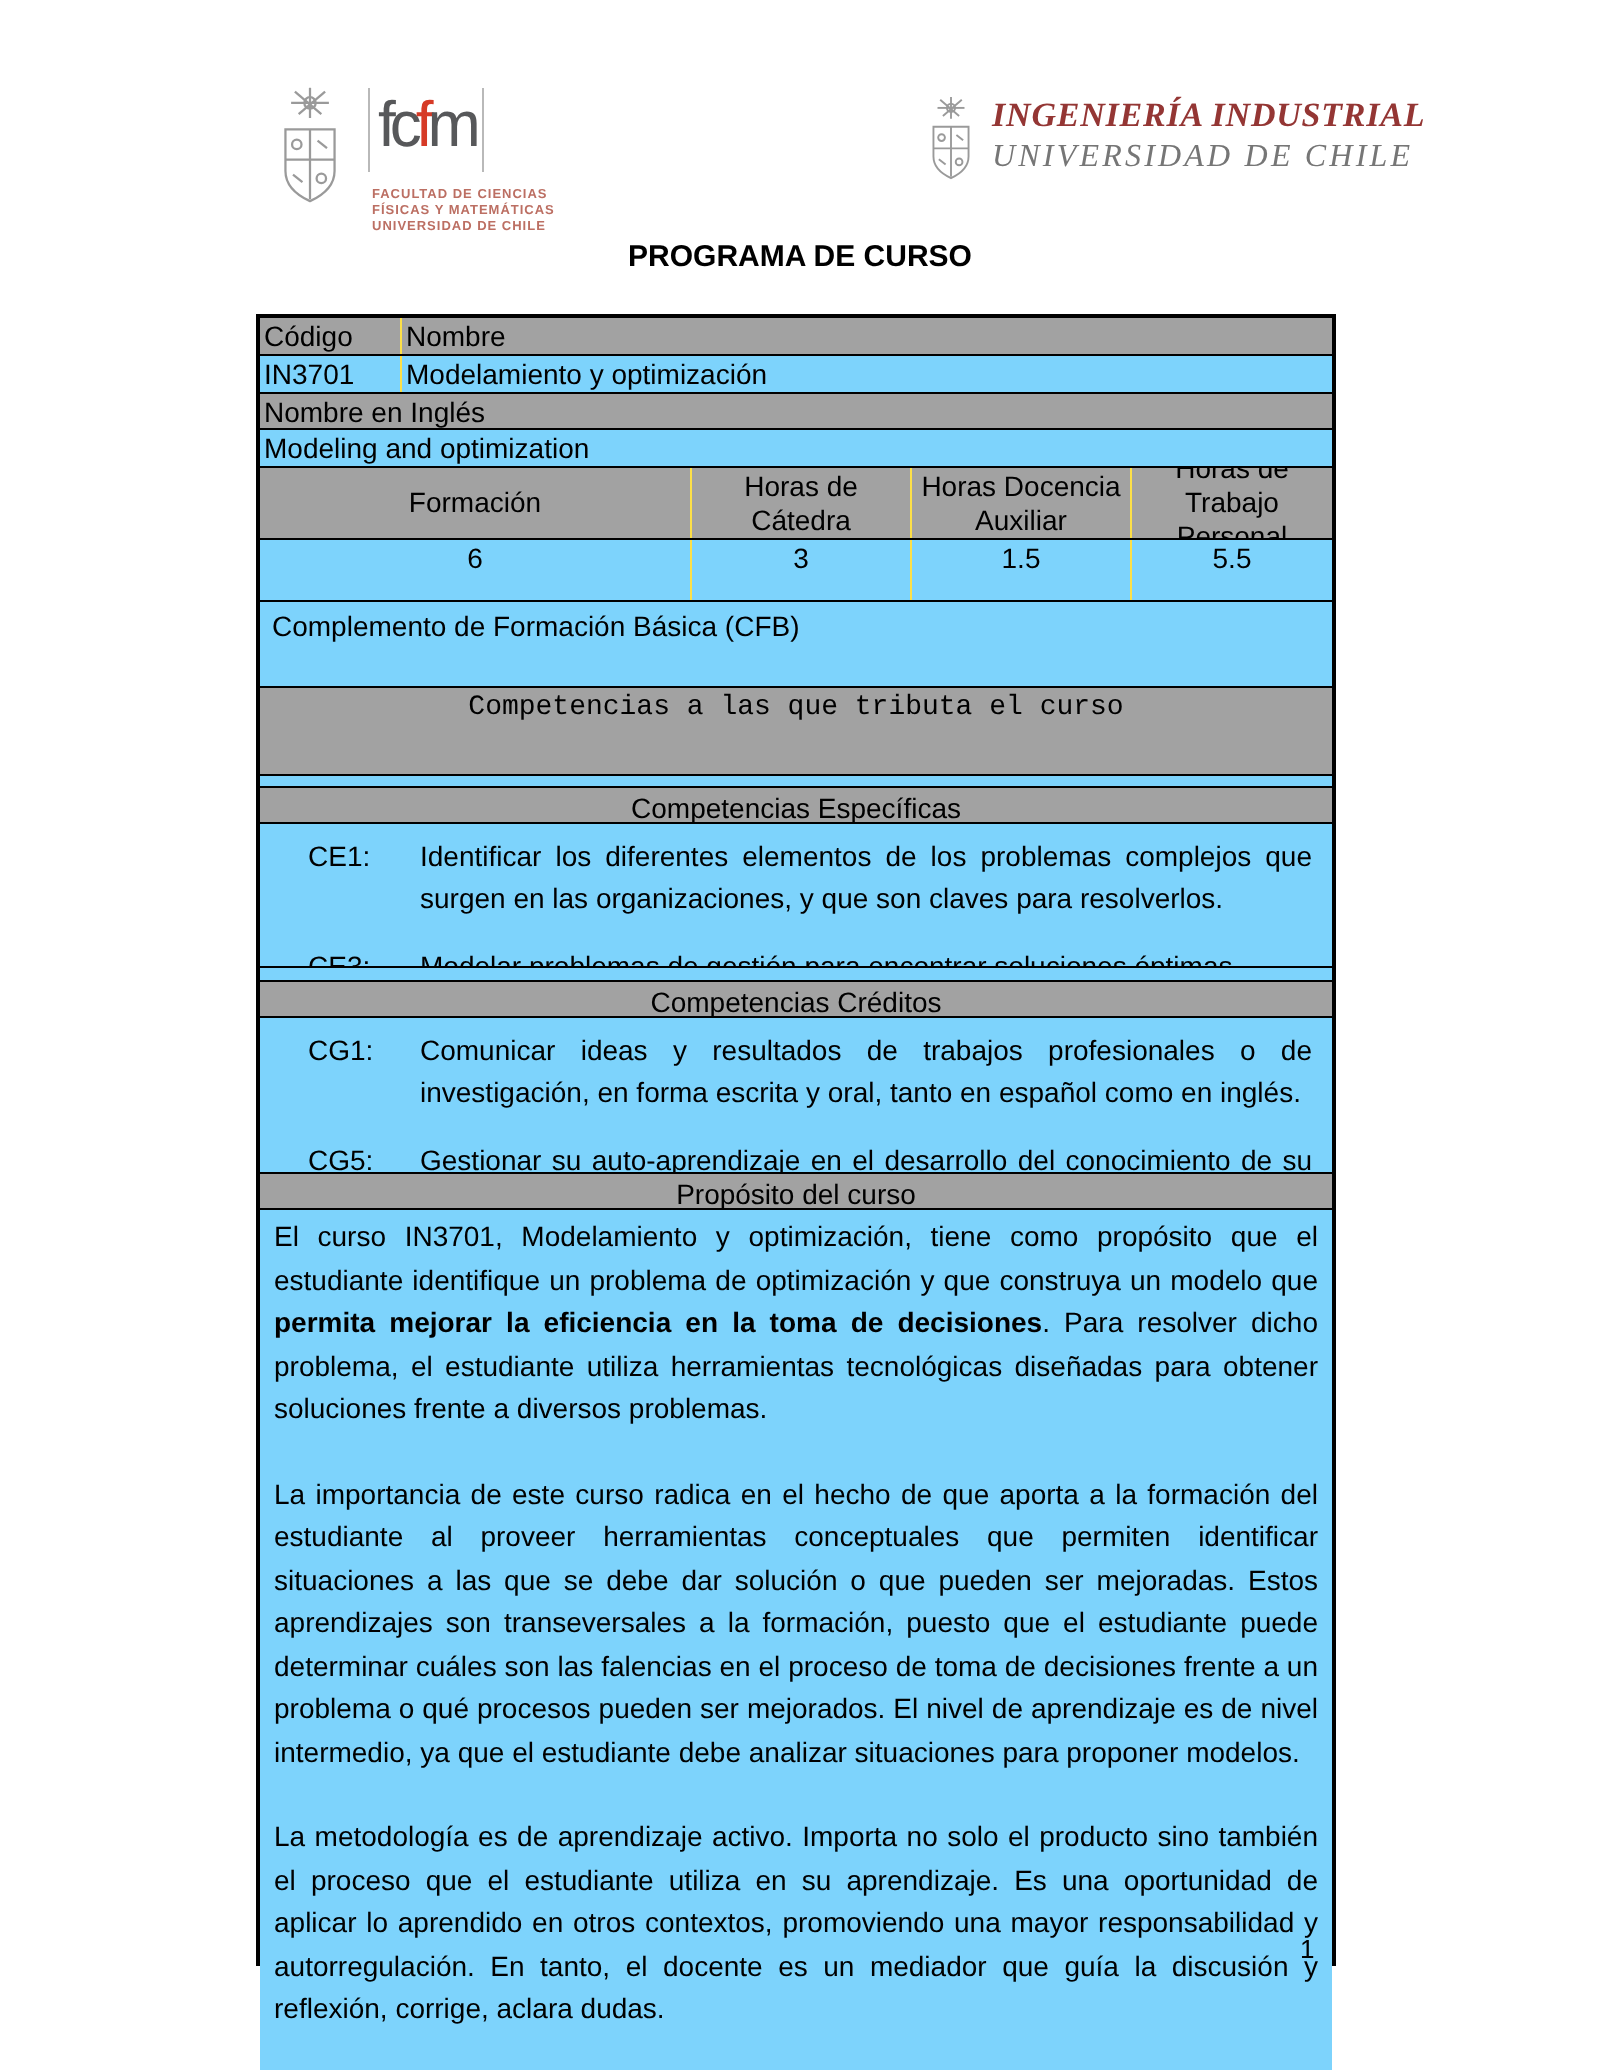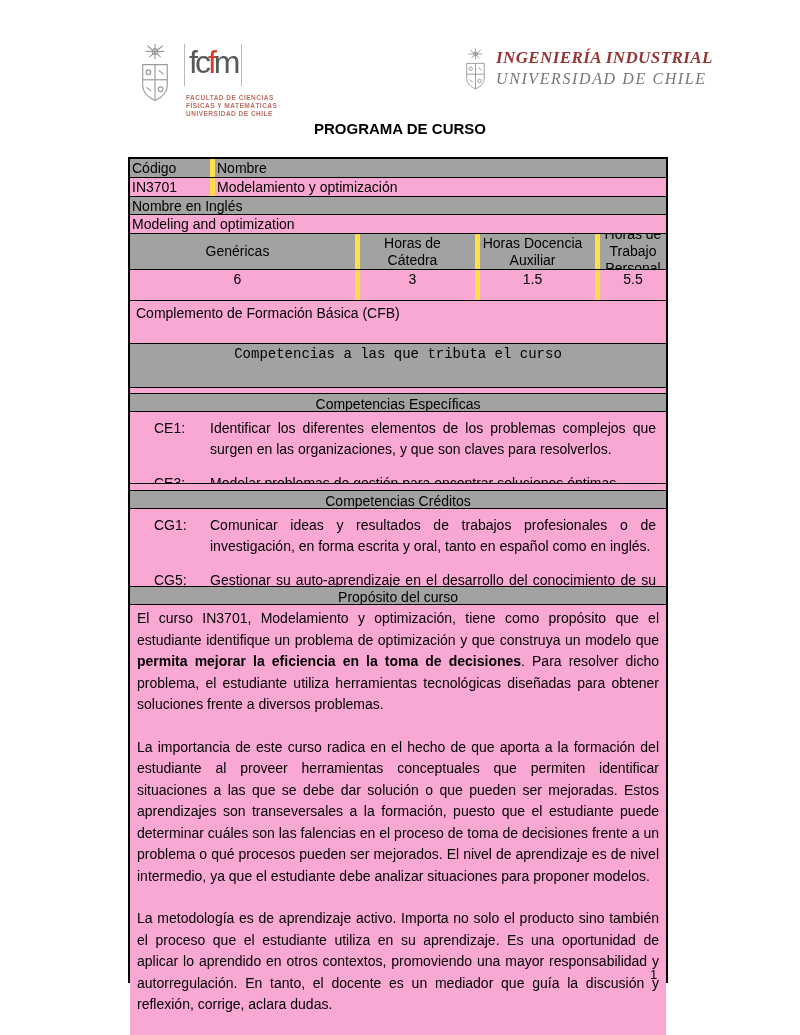--- a/index.html
+++ b/index.html
@@ -50,26 +50,26 @@
 
   
   .course-table{
     position:absolute;left:128px;top:157px;
     width:540px;height:826px;
     border:2px solid #000;
     box-sizing:border-box;
     display:flex;flex-direction:column;
     font-size:14px;
   }
-  .row{display:flex;flex:none;background:#f9a8d4;box-sizing:border-box;}
+  .row{display:flex;flex:none;background:#7dd3fc;box-sizing:border-box;}
   .row + .row{border-top:1px solid #000;}
   .row.gray{background:#a2a2a2;}
   .row.fill{flex:1;}
   .cell{box-sizing:border-box;padding:1px 2px;line-height:16px;overflow:hidden;}
-  .cell + .cell{border-left:5px solid #fde047;margin-left:10px;}
+  .cell + .cell{border-left:1px solid #fde047;}
   .w70{width:70px;flex:none;}
   .wc1{width:215px;flex:none;}
   .wc2{width:110px;flex:none;}
   .wc3{width:110px;flex:none;}
   .wr1{width:325px;flex:none;}
   .grow{flex:1;}
   .tc{text-align:center;}
   .vmid{display:flex;align-items:center;justify-content:center;line-height:17px;}
   .h18{height:18px;}.h19{height:19px;}.h36{height:36px;}.h31{height:31px;}
   .h43{height:43px;}.h28{height:44px;font-family:Liberation Mono, monospace;}.h6{height:6px;}.h72{height:72px;}
@@ -174,21 +174,21 @@
 
     <div class="row gray h18">
       <div class="cell grow">Nombre en Inglés</div>
     </div>
 
     <div class="row h19">
       <div class="cell grow">Modeling and optimization</div>
     </div>
 
     <div class="row gray h36">
-      <div class="cell wc1 vmid tc">Genéricas</div>
+      <div class="cell wc1 vmid tc">Formación</div>
       <div class="cell wc2 vmid tc">Horas de Cátedra</div>
       <div class="cell wc3 vmid tc">Horas Docencia Auxiliar</div>
       <div class="cell grow vmid tc">Horas de Trabajo Personal</div>
     </div>
 
     <div class="row h31">
       <div class="cell wc1 tc">6</div>
       <div class="cell wc2 tc">3</div>
       <div class="cell wc3 tc">1.5</div>
       <div class="cell grow tc">5.5</div>

